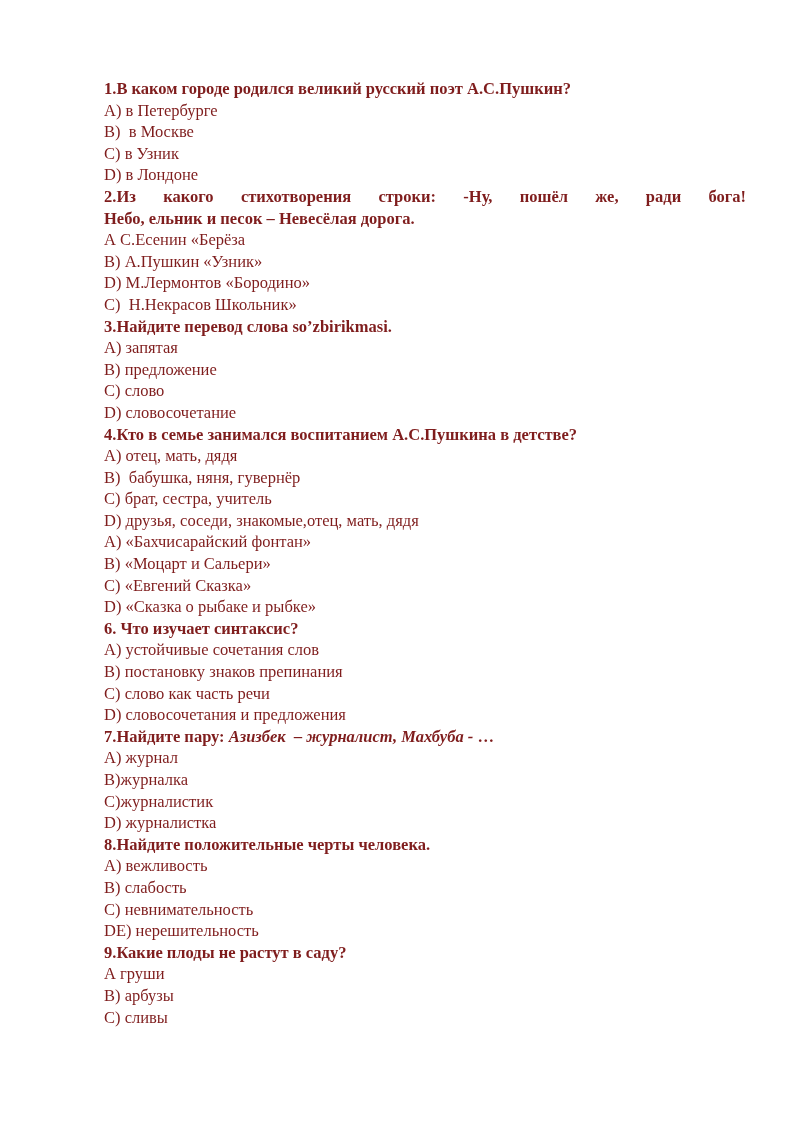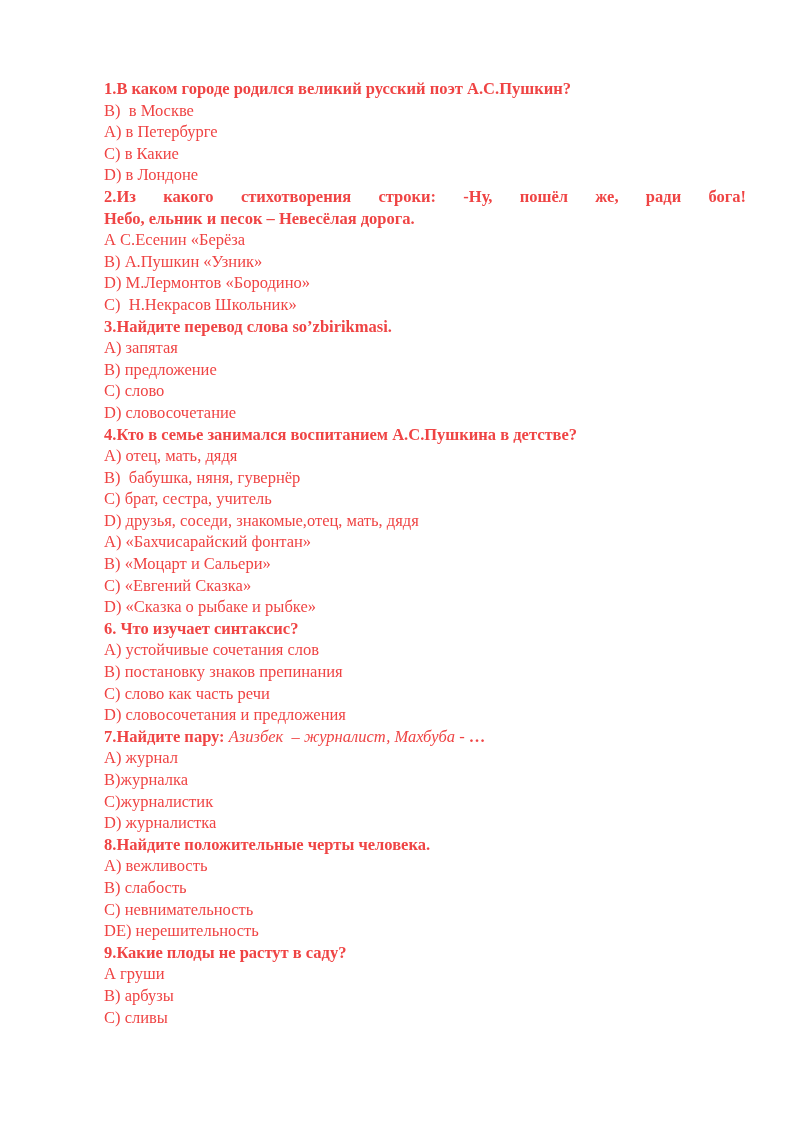--- a/index.html
+++ b/index.html
@@ -4,51 +4,51 @@
 <style>
   * { margin: 0; padding: 0; box-sizing: border-box; }
   html, body { background: #ffffff; }
   .page {
     position: relative;
     width: 800px;
     height: 1131px;
     background: #ffffff;
     overflow: hidden;
     font-family: "Liberation Serif", serif;
-    color: #ef4444;
+    color: #7f1d1d;
   }
   .content {
     position: absolute;
     left: 104px;
     top: 78px;
     width: 642px;
     font-size: 16.5px;
     line-height: 21.6px;
   }
   .line { white-space: pre-wrap; }
   .stretch {
     white-space: normal;
     text-align: justify;
     text-align-last: justify;
   }
   .seg.bold { font-weight: 700; }
   .seg.regular { font-weight: 700; }
-  .seg.bold-italic { font-weight: 400; font-style: italic; }
+  .seg.bold-italic { font-weight: 700; font-style: italic; }
   .option-line { font-weight: 400; }
 </style>
 </head>
 <body>
 
 <div class="page">
   <div class="content">
       <div class="question">
         <div class="line title-line"><span class="seg bold">1.В каком городе родился великий русский поэт А.С.Пушкин?</span></div>
+        <div class="line option-line">А) в Петербурге</div>
         <div class="line option-line">В)  в Москве</div>
-        <div class="line option-line">А) в Петербурге</div>
-        <div class="line option-line">С) в Какие</div>
+        <div class="line option-line">С) в Узник</div>
         <div class="line option-line">D) в Лондоне</div>
       </div>
       <div class="question">
         <div class="line title-line stretch"><span class="seg bold">2.Из какого стихотворения строки: -Ну, пошёл же, ради бога!</span></div>
         <div class="line title-line"><span class="seg bold">Небо, ельник и песок – Невесёлая дорога.</span></div>
         <div class="line option-line">А С.Есенин «Берёза</div>
         <div class="line option-line">В) А.Пушкин «Узник»</div>
         <div class="line option-line">D) М.Лермонтов «Бородино»</div>
         <div class="line option-line">С)  Н.Некрасов Школьник»</div>
       </div>

